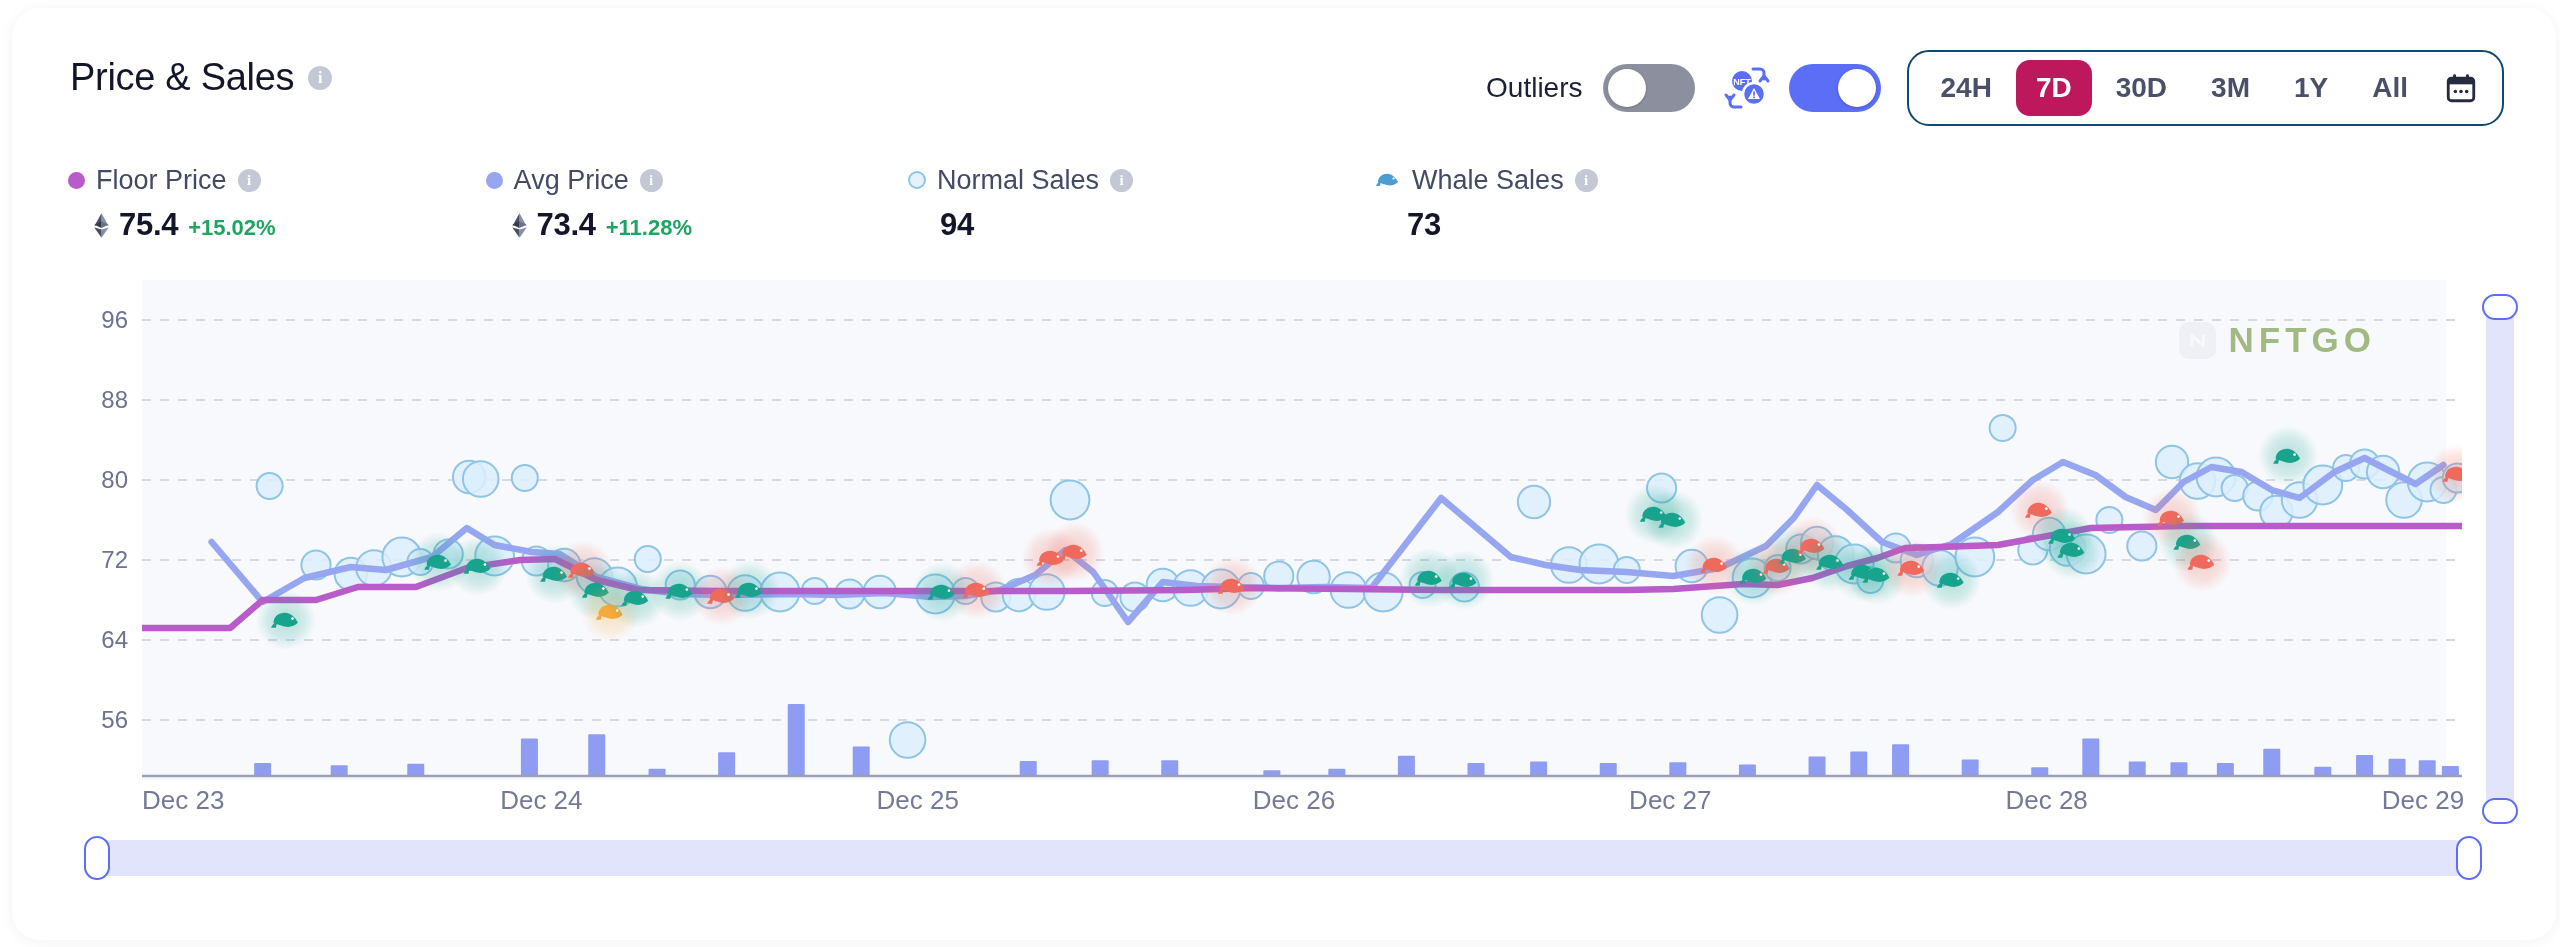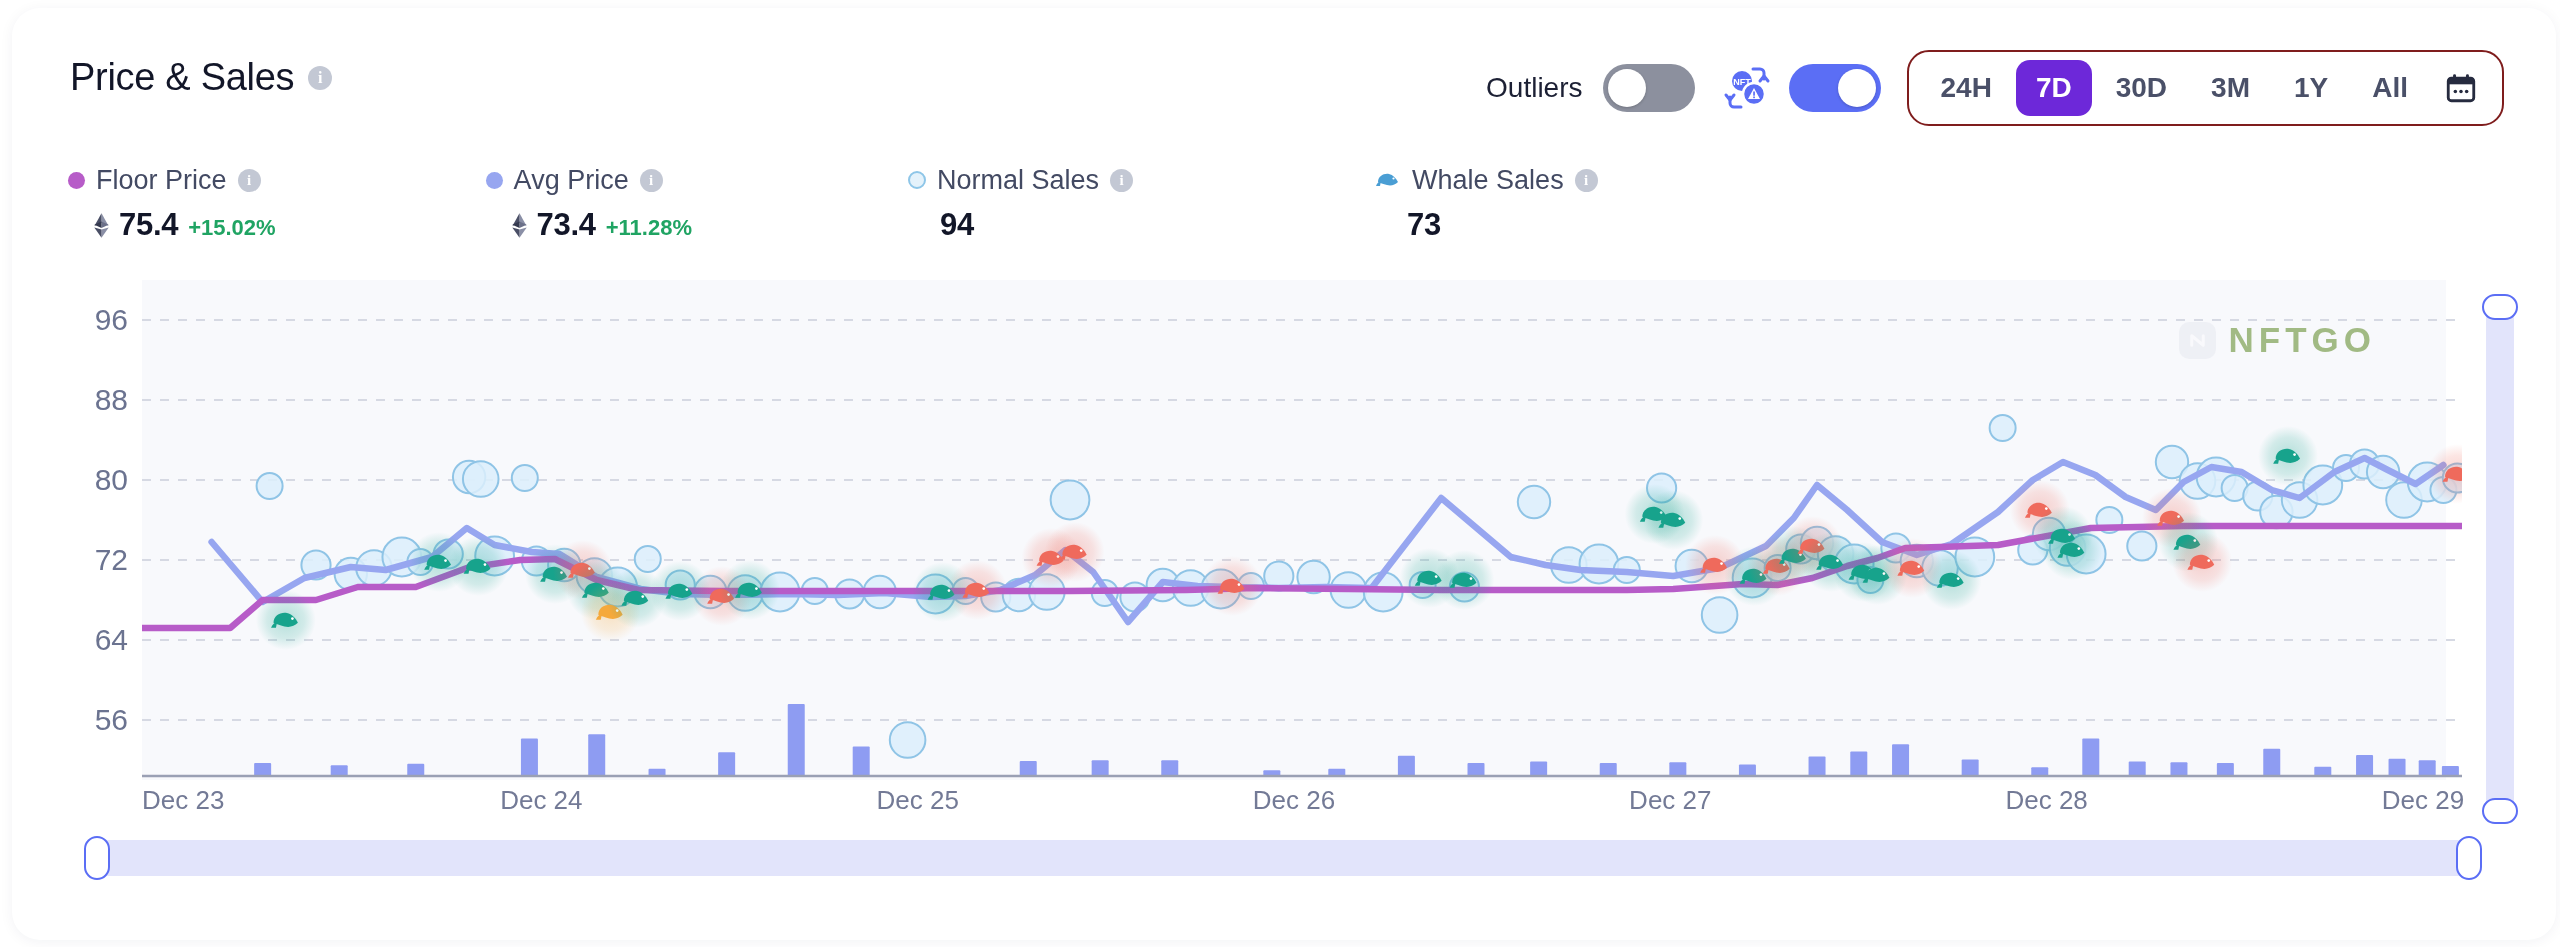--- a/index.html
+++ b/index.html
@@ -43,47 +43,47 @@
     border-radius:50%; background:#fff;
     box-shadow:0 1px 3px rgba(0,0,0,.2);
   }
   .switch.off .knob { left:5px; }
   .switch.on  .knob { left:49px; }
   #wash-grp { display:flex; align-items:center; gap:16px; }
   #wash-icon { width:52px; height:48px; flex:none; cursor:pointer; }
 
   #range-grp {
     display:flex; align-items:center; gap:4px;
-    border:2px solid #7f1d1d; border-radius:22px;
+    border:2px solid #0c4a6e; border-radius:22px;
     padding:9px 12px; height:76px;
   }
   .range-btn {
     font-size:28px; font-weight:700; color:#4a5068;
     padding:0 20px; height:56px; line-height:56px;
     border-radius:14px; cursor:pointer; white-space:nowrap;
   }
-  .range-btn.active { background:#6d28d9; color:#fff; }
+  .range-btn.active { background:#be185d; color:#fff; }
   #cal-btn { width:58px; height:56px; display:flex; align-items:center; justify-content:center; cursor:pointer; }
 
   
   #legend { position:absolute; left:56px; top:155px; display:flex; align-items:flex-start; }
   .leg { display:flex; flex-direction:column; }
   .leg-top { display:flex; align-items:center; gap:11px; height:34px; }
   .leg-name { font-size:27px; color:#434a63; white-space:nowrap; }
   .dot { width:17px; height:17px; border-radius:50%; flex:none; }
   .dot.hollow { background:#e4f2fb; border:2.5px solid #8ec6e8; width:18px; height:18px; }
   .leg-val { display:flex; align-items:baseline; gap:10px; margin-top:10px; padding-left:26px; }
   .eth-ico { width:15px; height:25px; flex:none; align-self:center; }
   .num { font-size:31px; font-weight:700; color:#121628; letter-spacing:-.3px; }
   .pct { font-size:22px; font-weight:700; color:#20a463; }
 
   
   #plot-area { position:absolute; left:0; top:272px; width:100%; height:560px; }
   #y-labels { position:absolute; left:0; top:0; width:130px; height:500px; }
-  .ytick { position:absolute; right:14px; font-size:30px; color:#6b7390; transform:translateY(-50%);text-align:right; }
+  .ytick { position:absolute; right:14px; font-size:24px; color:#6b7390; transform:translateY(-50%);text-align:right; }
   #grid-box { position:absolute; left:130px; top:0; right:110px; height:500px; background:#f8f9fc; }
   #svg-chart { position:absolute; left:130px; top:0; right:110px; height:500px; }
   #watermark { position:absolute; right:70px; top:40px; display:flex; align-items:center; gap:13px; opacity:.5; }
   #wm-mark { width:37px; height:37px; border-radius:10px; background:#e6e8ef; display:flex; align-items:center; justify-content:center; }
   #wm-text { font-size:35px; font-weight:700; color:#4d7c0f; letter-spacing:5px; }
   #x-labels { position:absolute; left:130px; top:505px; right:110px; height:50px; }
   .xtick { position:absolute; font-size:26px; color:#737a96; transform:translateX(-50%); white-space:nowrap; }
 
   
   #vslider { position:absolute; right:38px; top:286px; width:36px; height:530px; cursor:pointer; }

